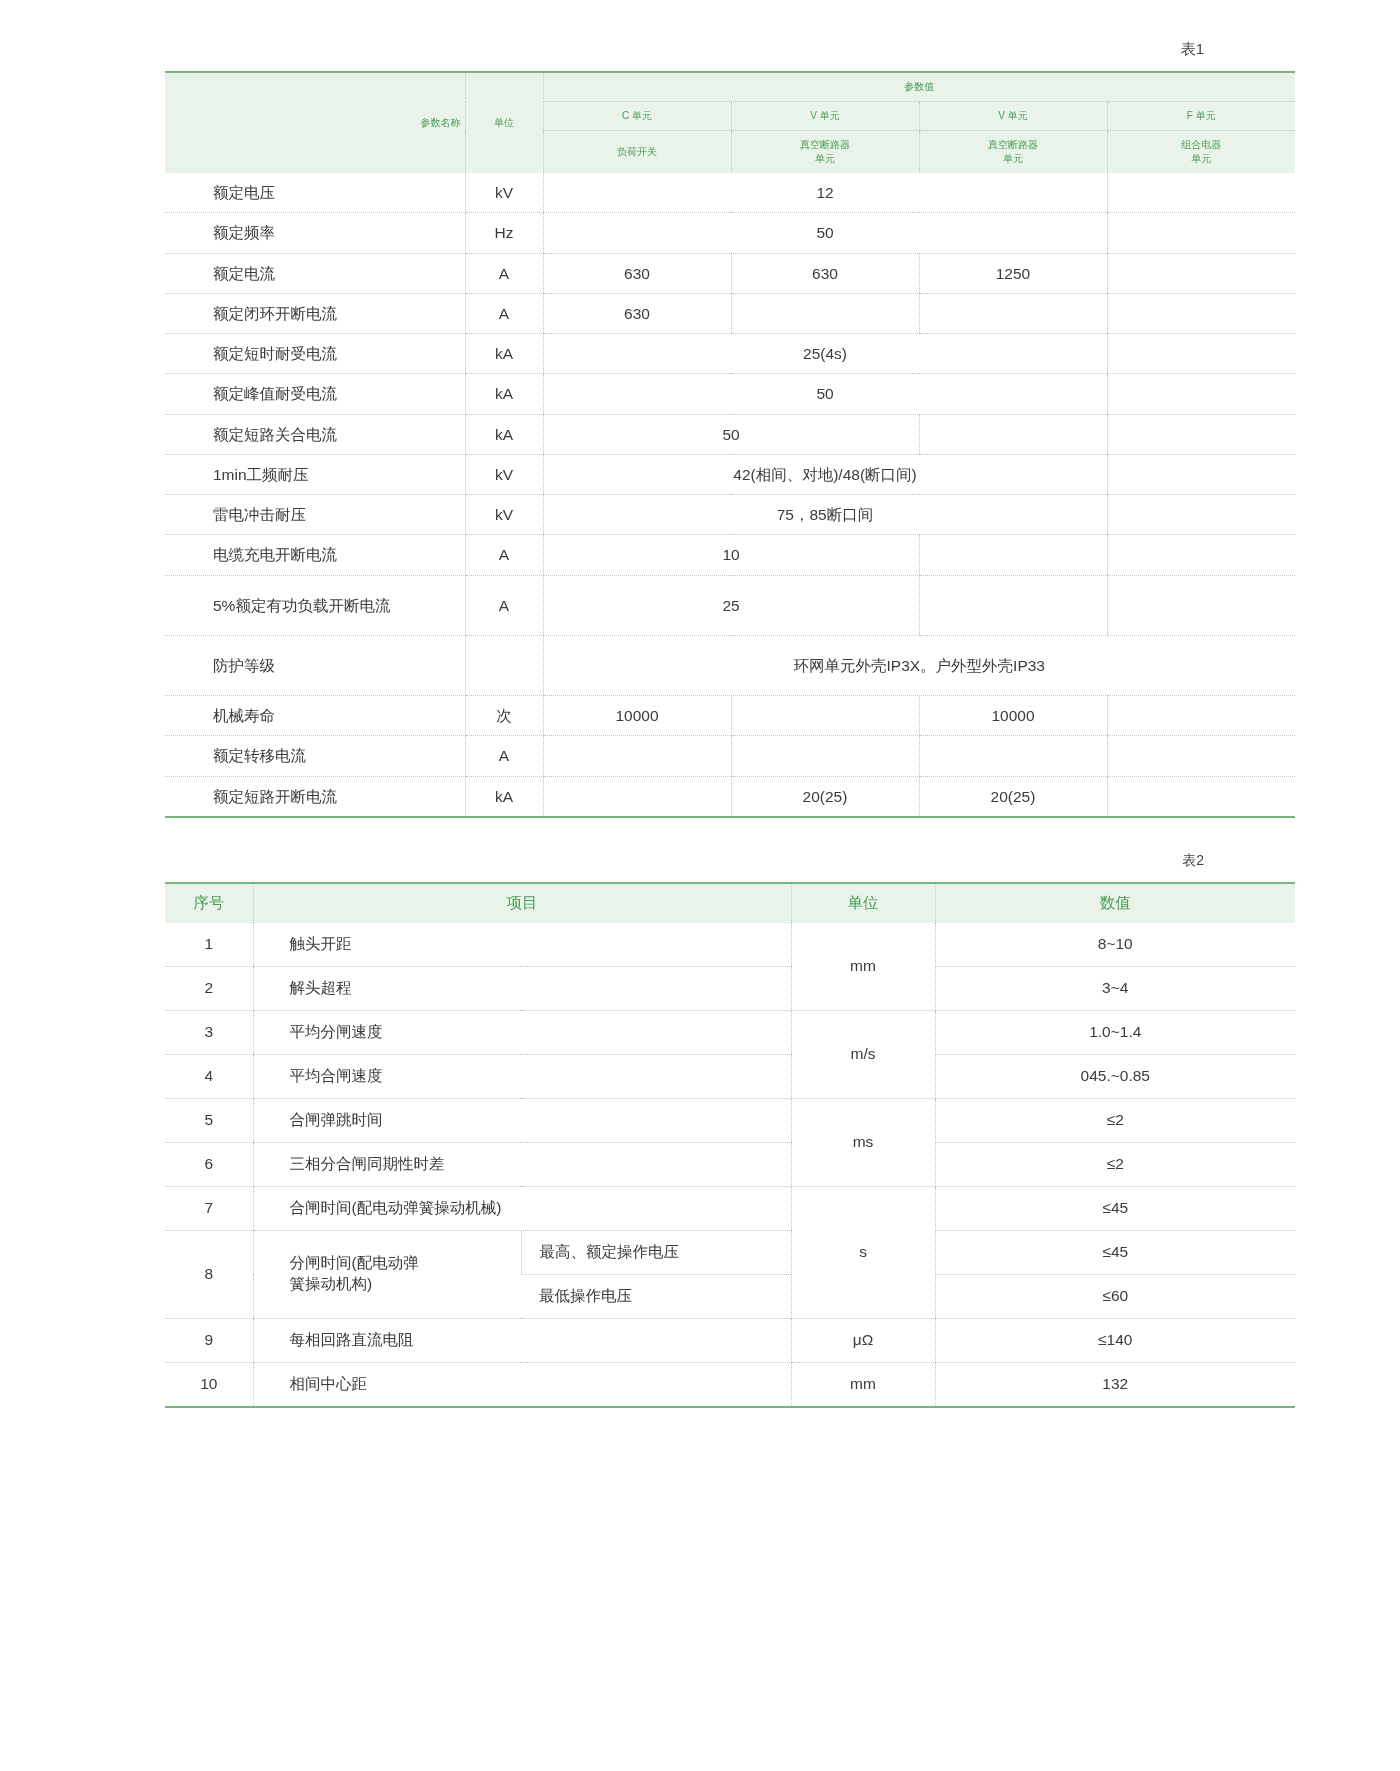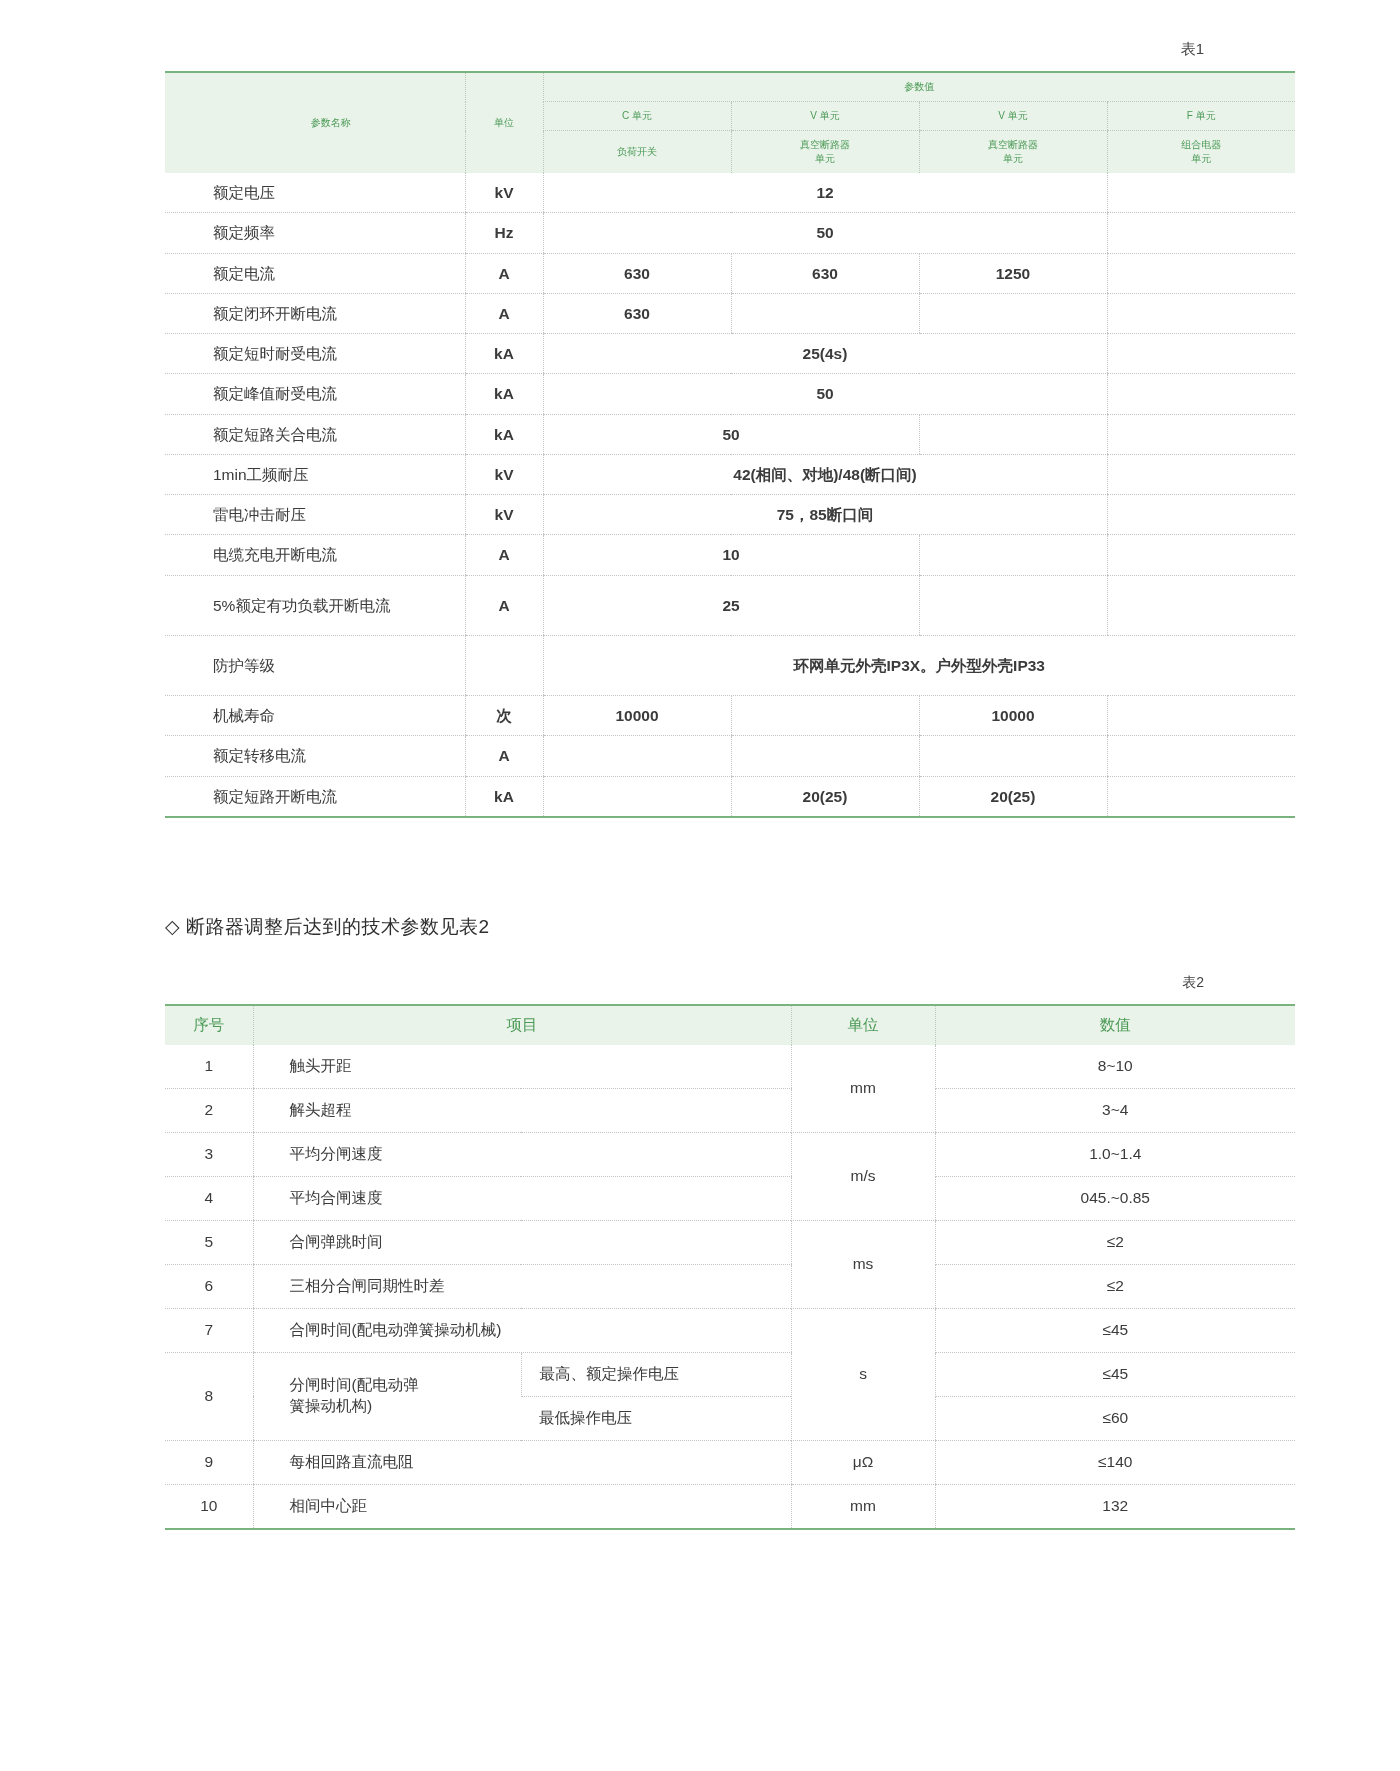--- a/index.html
+++ b/index.html
@@ -46,42 +46,41 @@
     text-align: center;
     vertical-align: middle;
   }
   .t1 thead th.vsep {
     border-left: 1px dotted #b9c9b9;
   }
   .t1 thead th.hsep {
     border-bottom: 1px dotted #b9c9b9;
   }
   .t1 .param-name-head {
-    text-align: center;
+    text-align: right;
     padding-left: 36px;
   }
   .t1 tbody td {
     font-size: 15.5px;
     color: #3b3b3b;
     padding: 8px 4px;
     text-align: center;
     vertical-align: middle;
     border-bottom: 1px dotted #c4c4c4;
     line-height: 1.5;
   }
   .t1 tbody tr:last-child td {
     border-bottom: none;
   }
   .t1 tbody td.name {
     text-align: left;
     padding-left: 48px;
   }
   .t1 tbody td.vsep {
     border-left: 1px dotted #c4c4c4;
-    font-weight: bold;
   }
   .t1 tbody td.tall {
     padding-top: 18px;
     padding-bottom: 18px;
   }
   .boldish { font-weight: bold; font-family: Liberation Serif, serif; }
 
   
   .section-heading {
     margin-top: 96px;
@@ -284,21 +283,20 @@
         <td class="name">额定短路开断电流</td>
         <td class="vsep">kA</td>
         <td class="vsep"></td>
         <td class="vsep">20(25)</td>
         <td class="vsep">20(25)</td>
         <td class="vsep"></td>
       </tr>
     </tbody>
   </table>
 
-  <div class="section-heading">◇ 断路器调整后达到的技术参数见表2</div>
 
   <div class="caption2">表2</div>
 
   <table class="t2">
     <colgroup>
       <col style="width:88px">
       <col style="width:268px">
       <col style="width:270px">
       <col style="width:144px">
       <col style="width:360px">

